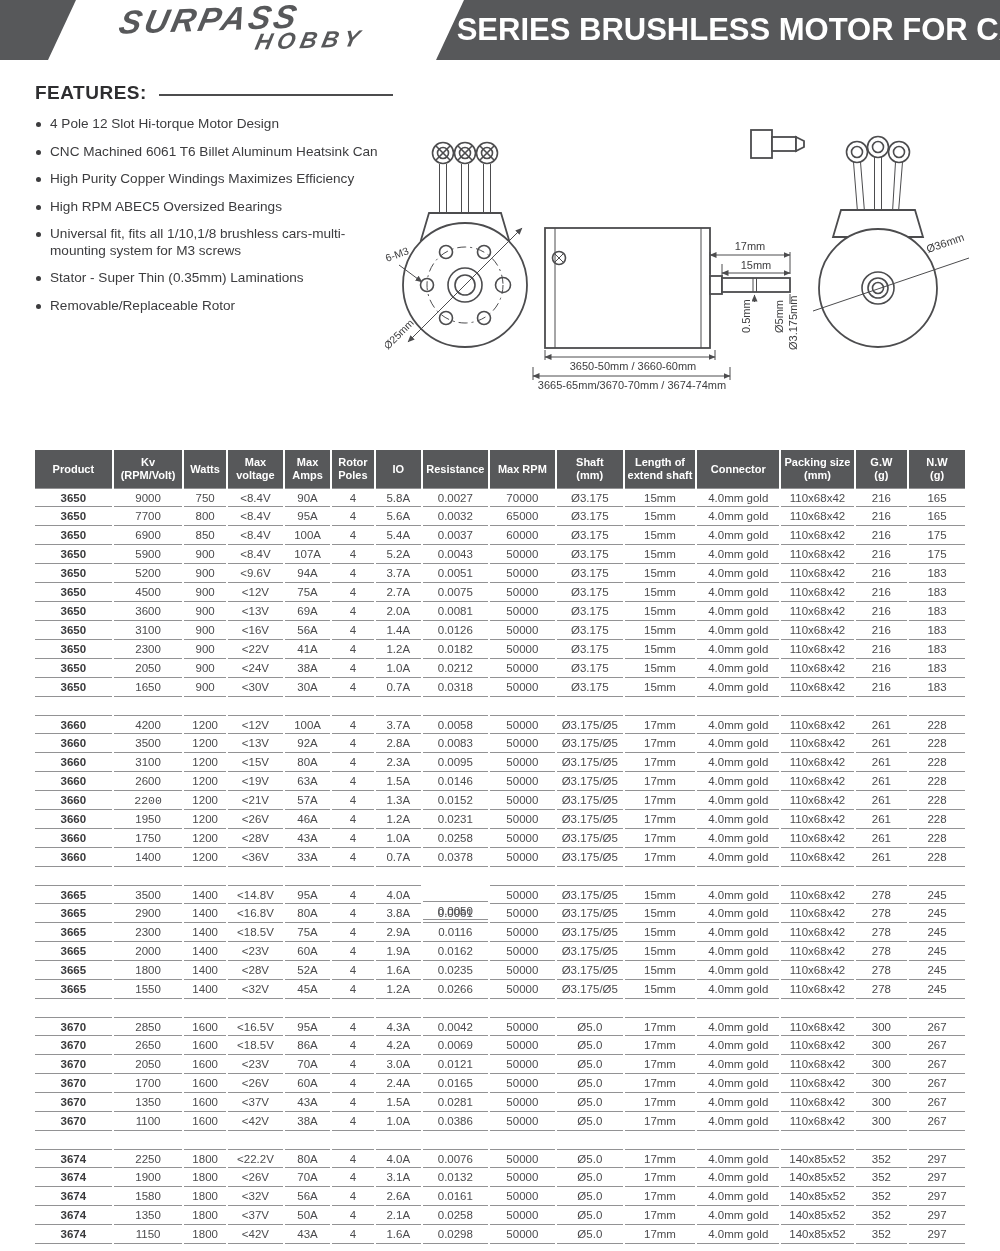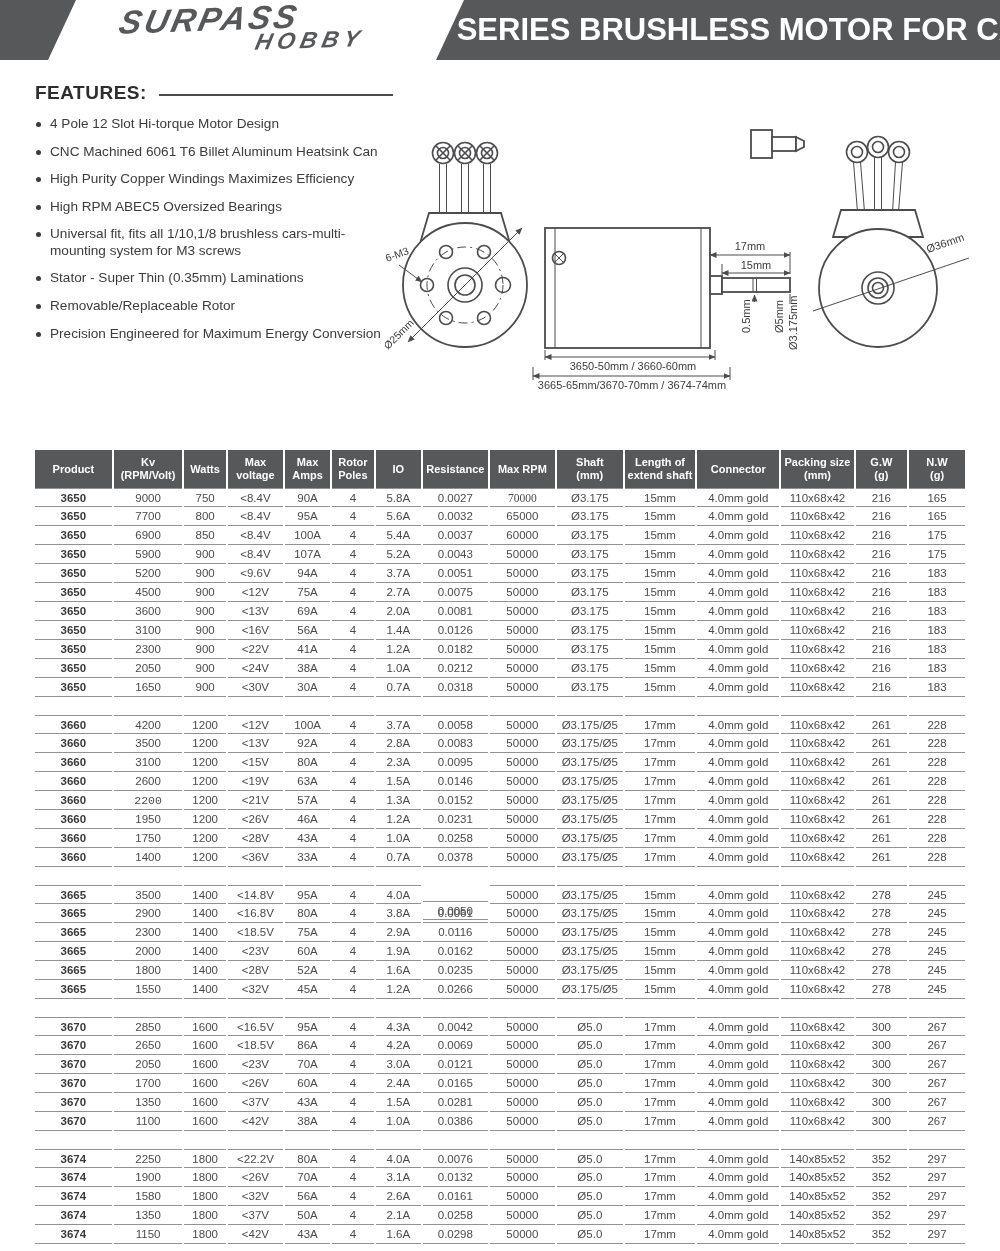--- a/index.html
+++ b/index.html
@@ -67,21 +67,20 @@
       <span class="features-rule"></span>
     </div>
     <ul class="features-list">
         <li>4 Pole 12 Slot Hi-torque Motor Design</li>
         <li>CNC Machined 6061 T6 Billet Aluminum Heatsink Can</li>
         <li>High Purity Copper Windings Maximizes Efficiency</li>
         <li>High RPM ABEC5 Oversized Bearings</li>
         <li>Universal fit, fits all 1/10,1/8 brushless cars-multi-mounting system for M3 screws</li>
         <li>Stator - Super Thin (0.35mm) Laminations</li>
         <li>Removable/Replaceable Rotor</li>
-        <li>Precision Engineered for Maximum Energy Conversion</li>
       </ul>
   </div>
 
   <div class="diagram">
     <svg viewBox="0 0 615 295">
       <defs>
         <marker id="arr" markerWidth="9" markerHeight="8" refX="6.5" refY="3" orient="auto-start-reverse">
           <path d="M0,0 L7,3 L0,6 Z" fill="#4c4c4e"></path>
         </marker>
       </defs>
@@ -279,21 +278,21 @@
         <div class="tsection">
           <div class="trow">
             <div class="td product" style="width: 8.5%;">3650</div>
             <div class="td" style="width: 7.6%;">9000</div>
             <div class="td" style="width: 4.6%;">750</div>
             <div class="td" style="width: 6.1%;">&lt;8.4V</div>
             <div class="td" style="width: 5%;">90A</div>
             <div class="td" style="width: 4.6%;">4</div>
             <div class="td" style="width: 5%;">5.8A</div>
             <div class="td" style="width: 7.2%;">0.0027</div>
-            <div class="td" style="width: 7.2%; font-family: Liberation Serif, serif;">70000</div>
+            <div class="td" style="width: 7.2%;">70000</div>
             <div class="td" style="width: 7.3%;">Ø3.175</div>
             <div class="td" style="width: 7.8%;">15mm</div>
             <div class="td" style="width: 9.1%;">4.0mm gold</div>
             <div class="td" style="width: 8%;">110x68x42</div>
             <div class="td" style="width: 5.7%;">216</div>
             <div class="td" style="width: 6.2%;">165</div>
           </div>
           <div class="trow">
             <div class="td product" style="width: 8.5%;">3650</div>
             <div class="td" style="width: 7.6%;">7700</div>

